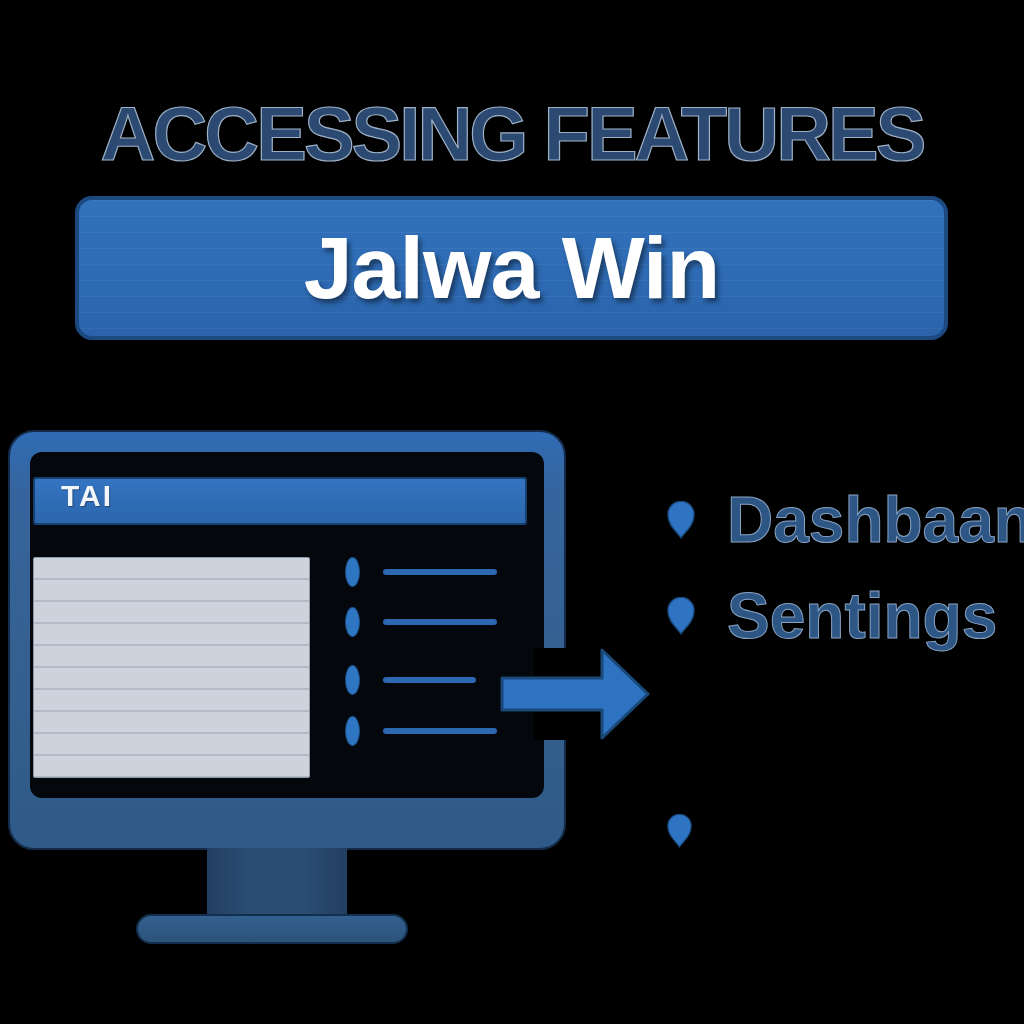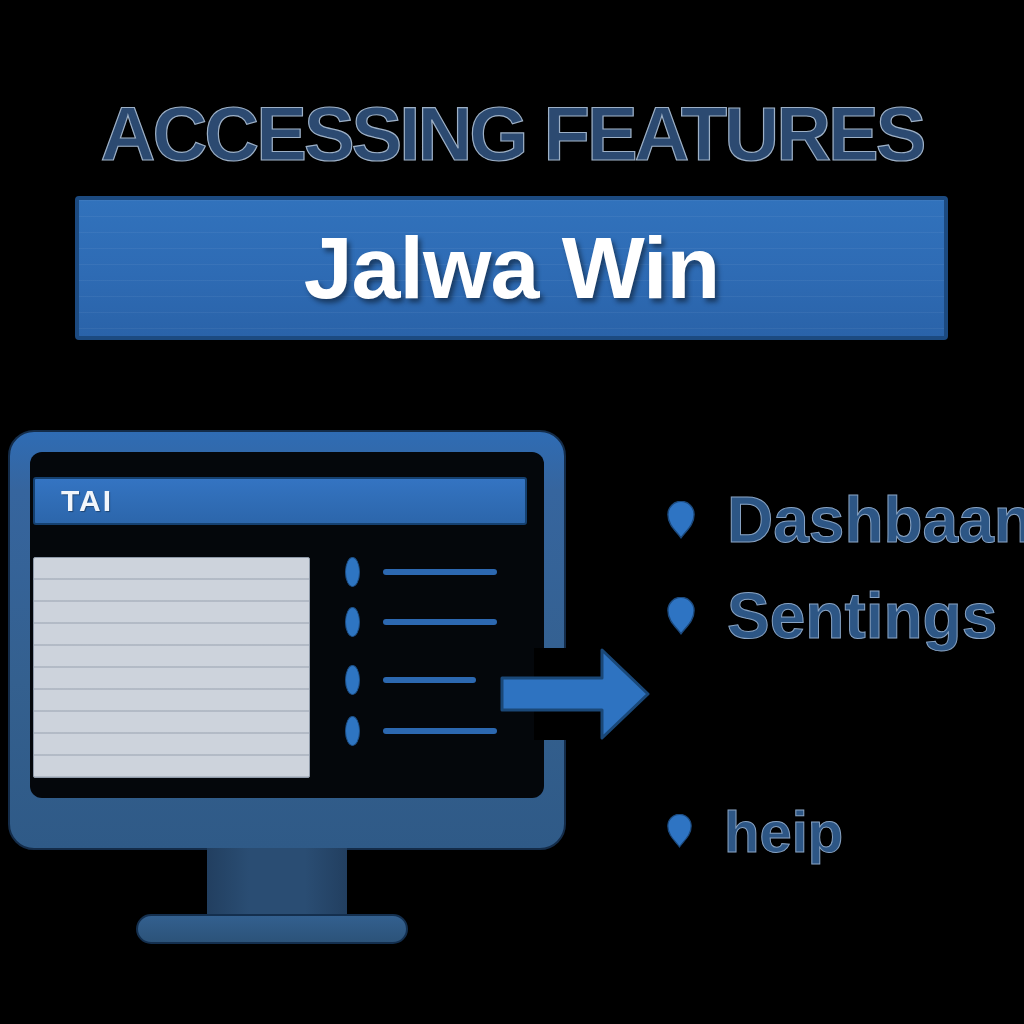--- a/index.html
+++ b/index.html
@@ -14,21 +14,21 @@
     white-space:nowrap;
     margin-top:20px;
   }
 
   
   .banner{
     position:absolute;left:75px;top:196px;width:873px;height:144px;
     background:
       repeating-linear-gradient(180deg, rgba(255,255,255,0.05) 0 1px, rgba(0,0,0,0) 1px 16px),
       linear-gradient(180deg,#3172bc 0%,#2e6bb4 55%,#2a63a9 100%);
-    border:4px solid #1c4a80;border-radius:4px;box-sizing:border-box;
+    border:4px solid #1c4a80;border-radius:17px;box-sizing:border-box;
     display:flex;align-items:center;justify-content:center;
   }
   .banner-label{
     font-size:88px;font-weight:700;color:#ffffff;
     text-shadow:3px 4px 5px rgba(0,0,0,0.45);
     letter-spacing:-1px;
   }
 
   
   .monitor-frame{
@@ -37,21 +37,21 @@
     border:2px solid #142c49;border-radius:26px;box-sizing:border-box;
   }
   .monitor-screen{
     position:absolute;left:30px;top:452px;width:514px;height:346px;
     background:#04070b;border-radius:12px;
   }
   .monitor-titlebar{
     position:absolute;left:33px;top:477px;width:494px;height:48px;
     background:linear-gradient(180deg,#3474c2 0%,#2c66ab 100%);
     border:2px solid #15406f;box-sizing:border-box;border-radius:3px;
-    display:flex;align-items:center;
+    display:flex;
   }
   .monitor-titlebar-label{
     color:#f2f6fb;font-size:30px;font-weight:700;letter-spacing:2px;
     padding-left:26px;text-shadow:1px 1px 1px rgba(0,0,0,0.35);
   }
   .content-panel{
     position:absolute;left:33px;top:557px;width:277px;height:221px;
     background:
       repeating-linear-gradient(180deg, rgba(0,0,0,0) 0 20px, rgba(110,122,140,0.28) 20px 22px),
       #cdd3dc;
@@ -147,16 +147,15 @@
       <path d="M15 39 C9 31 1 25 1 14 a14 14 0 1 1 28 0 c0 11 -8 17 -14 25 z" fill="#2e74c3" stroke="#1c4a7e" stroke-width="1.5"></path>
     </svg>
     <span class="feature-label">Sentings</span>
   </div>
 
 
   <div class="feature-row small" style="left:667px;top:796px;height:70px;">
     <svg class="pin" viewBox="0 0 30 40" style="width:25px;height:34px;">
       <path d="M15 39 C9 31 1 25 1 14 a14 14 0 1 1 28 0 c0 11 -8 17 -14 25 z" fill="#2e74c3" stroke="#1c4a7e" stroke-width="1.5"></path>
     </svg>
-    <span class="feature-label">heip</span>
   </div>
 
 </div>
 
 </body></html>

